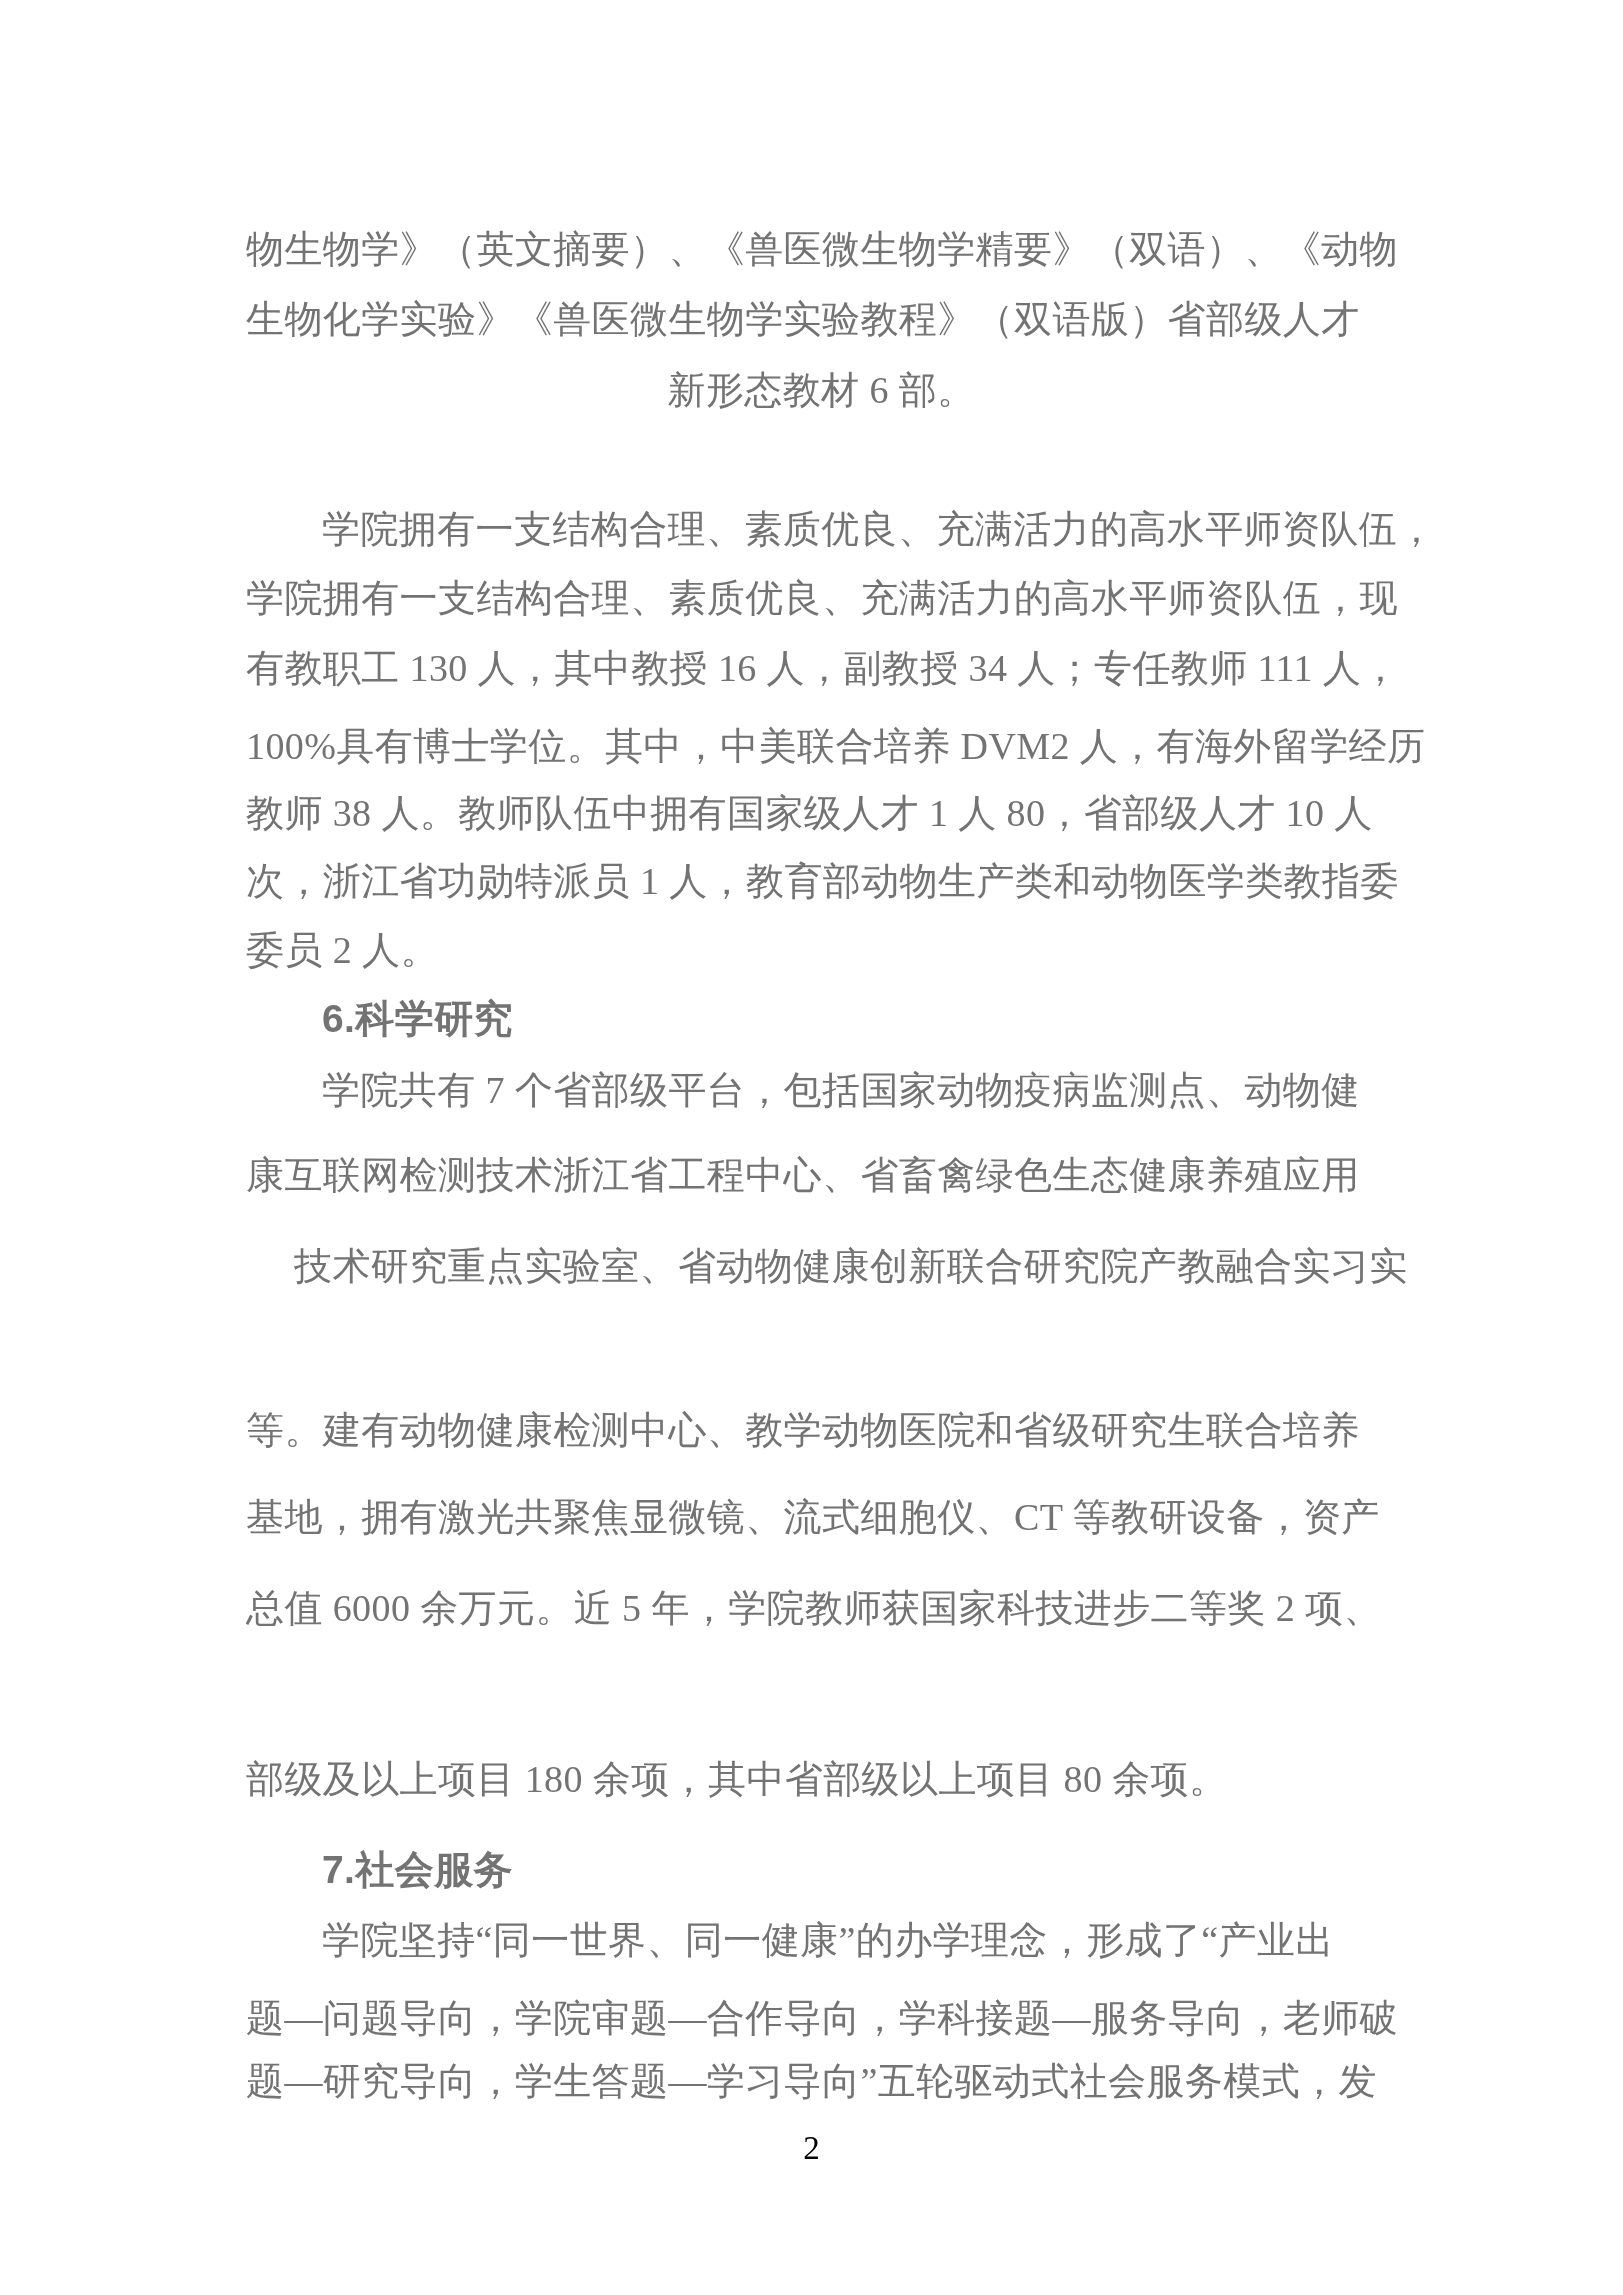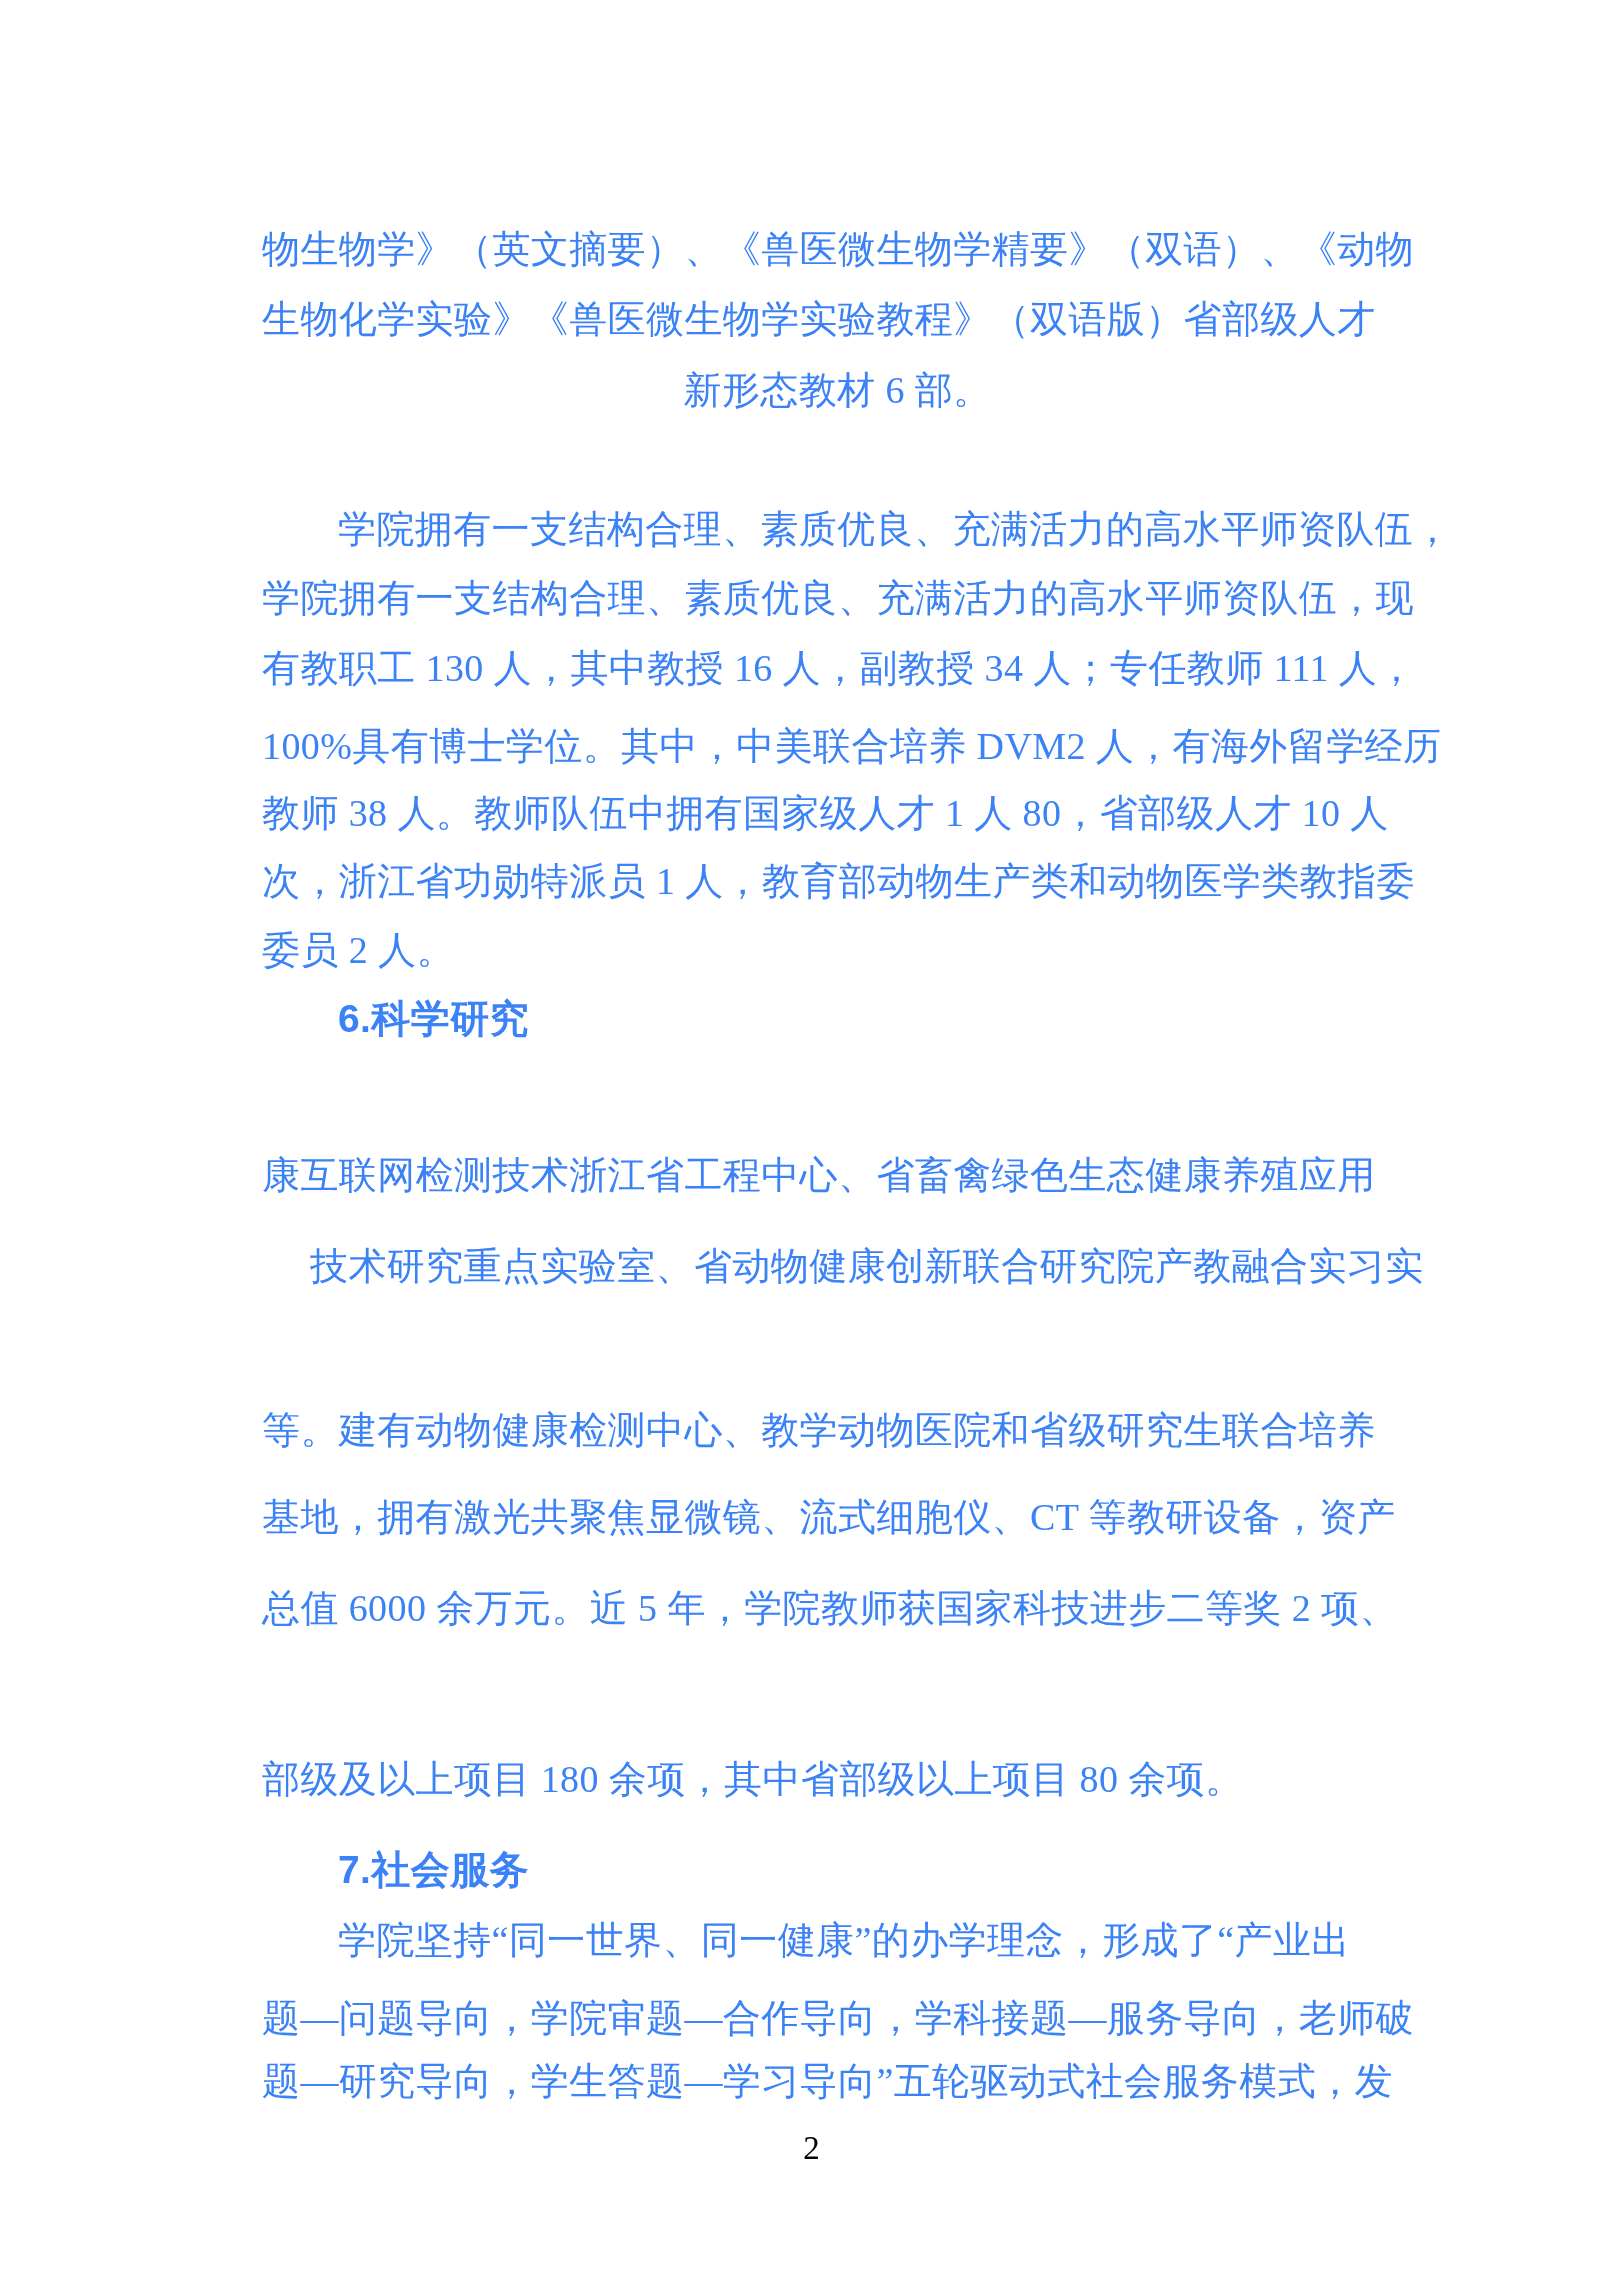--- a/index.html
+++ b/index.html
@@ -17,26 +17,26 @@
   }
   .content {
     position: absolute;
     left: 246px;
     top: 0;
     width: 1151px;
     height: 100%;
   }
   .line {
     position: absolute;
-    left: 16px;
+    left: 0;
     width: 1151px;
     height: 76px;
     line-height: 76px;
     font-size: 38px;
-    color: #3b82f6;
+    color: #737373;
     font-family: "Liberation Serif", "DejaVu Serif", serif;
     white-space: nowrap;
     letter-spacing: 0.4px;
   }
   .line.heading {
     font-family: "Liberation Sans", "DejaVu Sans", sans-serif;
     font-weight: 700;
     font-size: 39px;
   }
   .line.indent {
@@ -64,20 +64,21 @@
       <div class="line" style="top: 281px;">生物化学实验》《兽医微生物学实验教程》（双语版）省部级人才</div>
       <div class="line" style="top: 352px; text-align: center;">新形态教材 6 部。</div>
       <div class="line indent" style="top: 491px;">学院拥有一支结构合理、素质优良、充满活力的高水平师资队伍，</div>
       <div class="line" style="top: 560px;">学院拥有一支结构合理、素质优良、充满活力的高水平师资队伍，现</div>
       <div class="line" style="top: 630px;">有教职工 130 人，其中教授 16 人，副教授 34 人；专任教师 111 人，</div>
       <div class="line" style="top: 708px;">100%具有博士学位。其中，中美联合培养 DVM2 人，有海外留学经历</div>
       <div class="line" style="top: 775px;">教师 38 人。教师队伍中拥有国家级人才 1 人 80，省部级人才 10 人</div>
       <div class="line" style="top: 843px;">次，浙江省功勋特派员 1 人，教育部动物生产类和动物医学类教指委</div>
       <div class="line" style="top: 912px;">委员 2 人。</div>
       <div class="line heading indent" style="top: 981px;">6.科学研究</div>
+      <div class="line indent" style="top: 1052px;">学院共有 7 个省部级平台，包括国家动物疫病监测点、动物健</div>
       <div class="line" style="top: 1137px;">康互联网检测技术浙江省工程中心、省畜禽绿色生态健康养殖应用</div>
       <div class="line" style="top: 1228px; margin-left: 48px;">技术研究重点实验室、省动物健康创新联合研究院产教融合实习实</div>
       <div class="line" style="top: 1392px;">等。建有动物健康检测中心、教学动物医院和省级研究生联合培养</div>
       <div class="line" style="top: 1479px;">基地，拥有激光共聚焦显微镜、流式细胞仪、CT 等教研设备，资产</div>
       <div class="line" style="top: 1570px;">总值 6000 余万元。近 5 年，学院教师获国家科技进步二等奖 2 项、</div>
       <div class="line" style="top: 1741px;">部级及以上项目 180 余项，其中省部级以上项目 80 余项。</div>
       <div class="line heading indent" style="top: 1832px;">7.社会服务</div>
       <div class="line indent" style="top: 1902px;">学院坚持“同一世界、同一健康”的办学理念，形成了“产业出</div>
       <div class="line" style="top: 1980px;">题—问题导向，学院审题—合作导向，学科接题—服务导向，老师破</div>
       <div class="line" style="top: 2043px;">题—研究导向，学生答题—学习导向”五轮驱动式社会服务模式，发</div>

